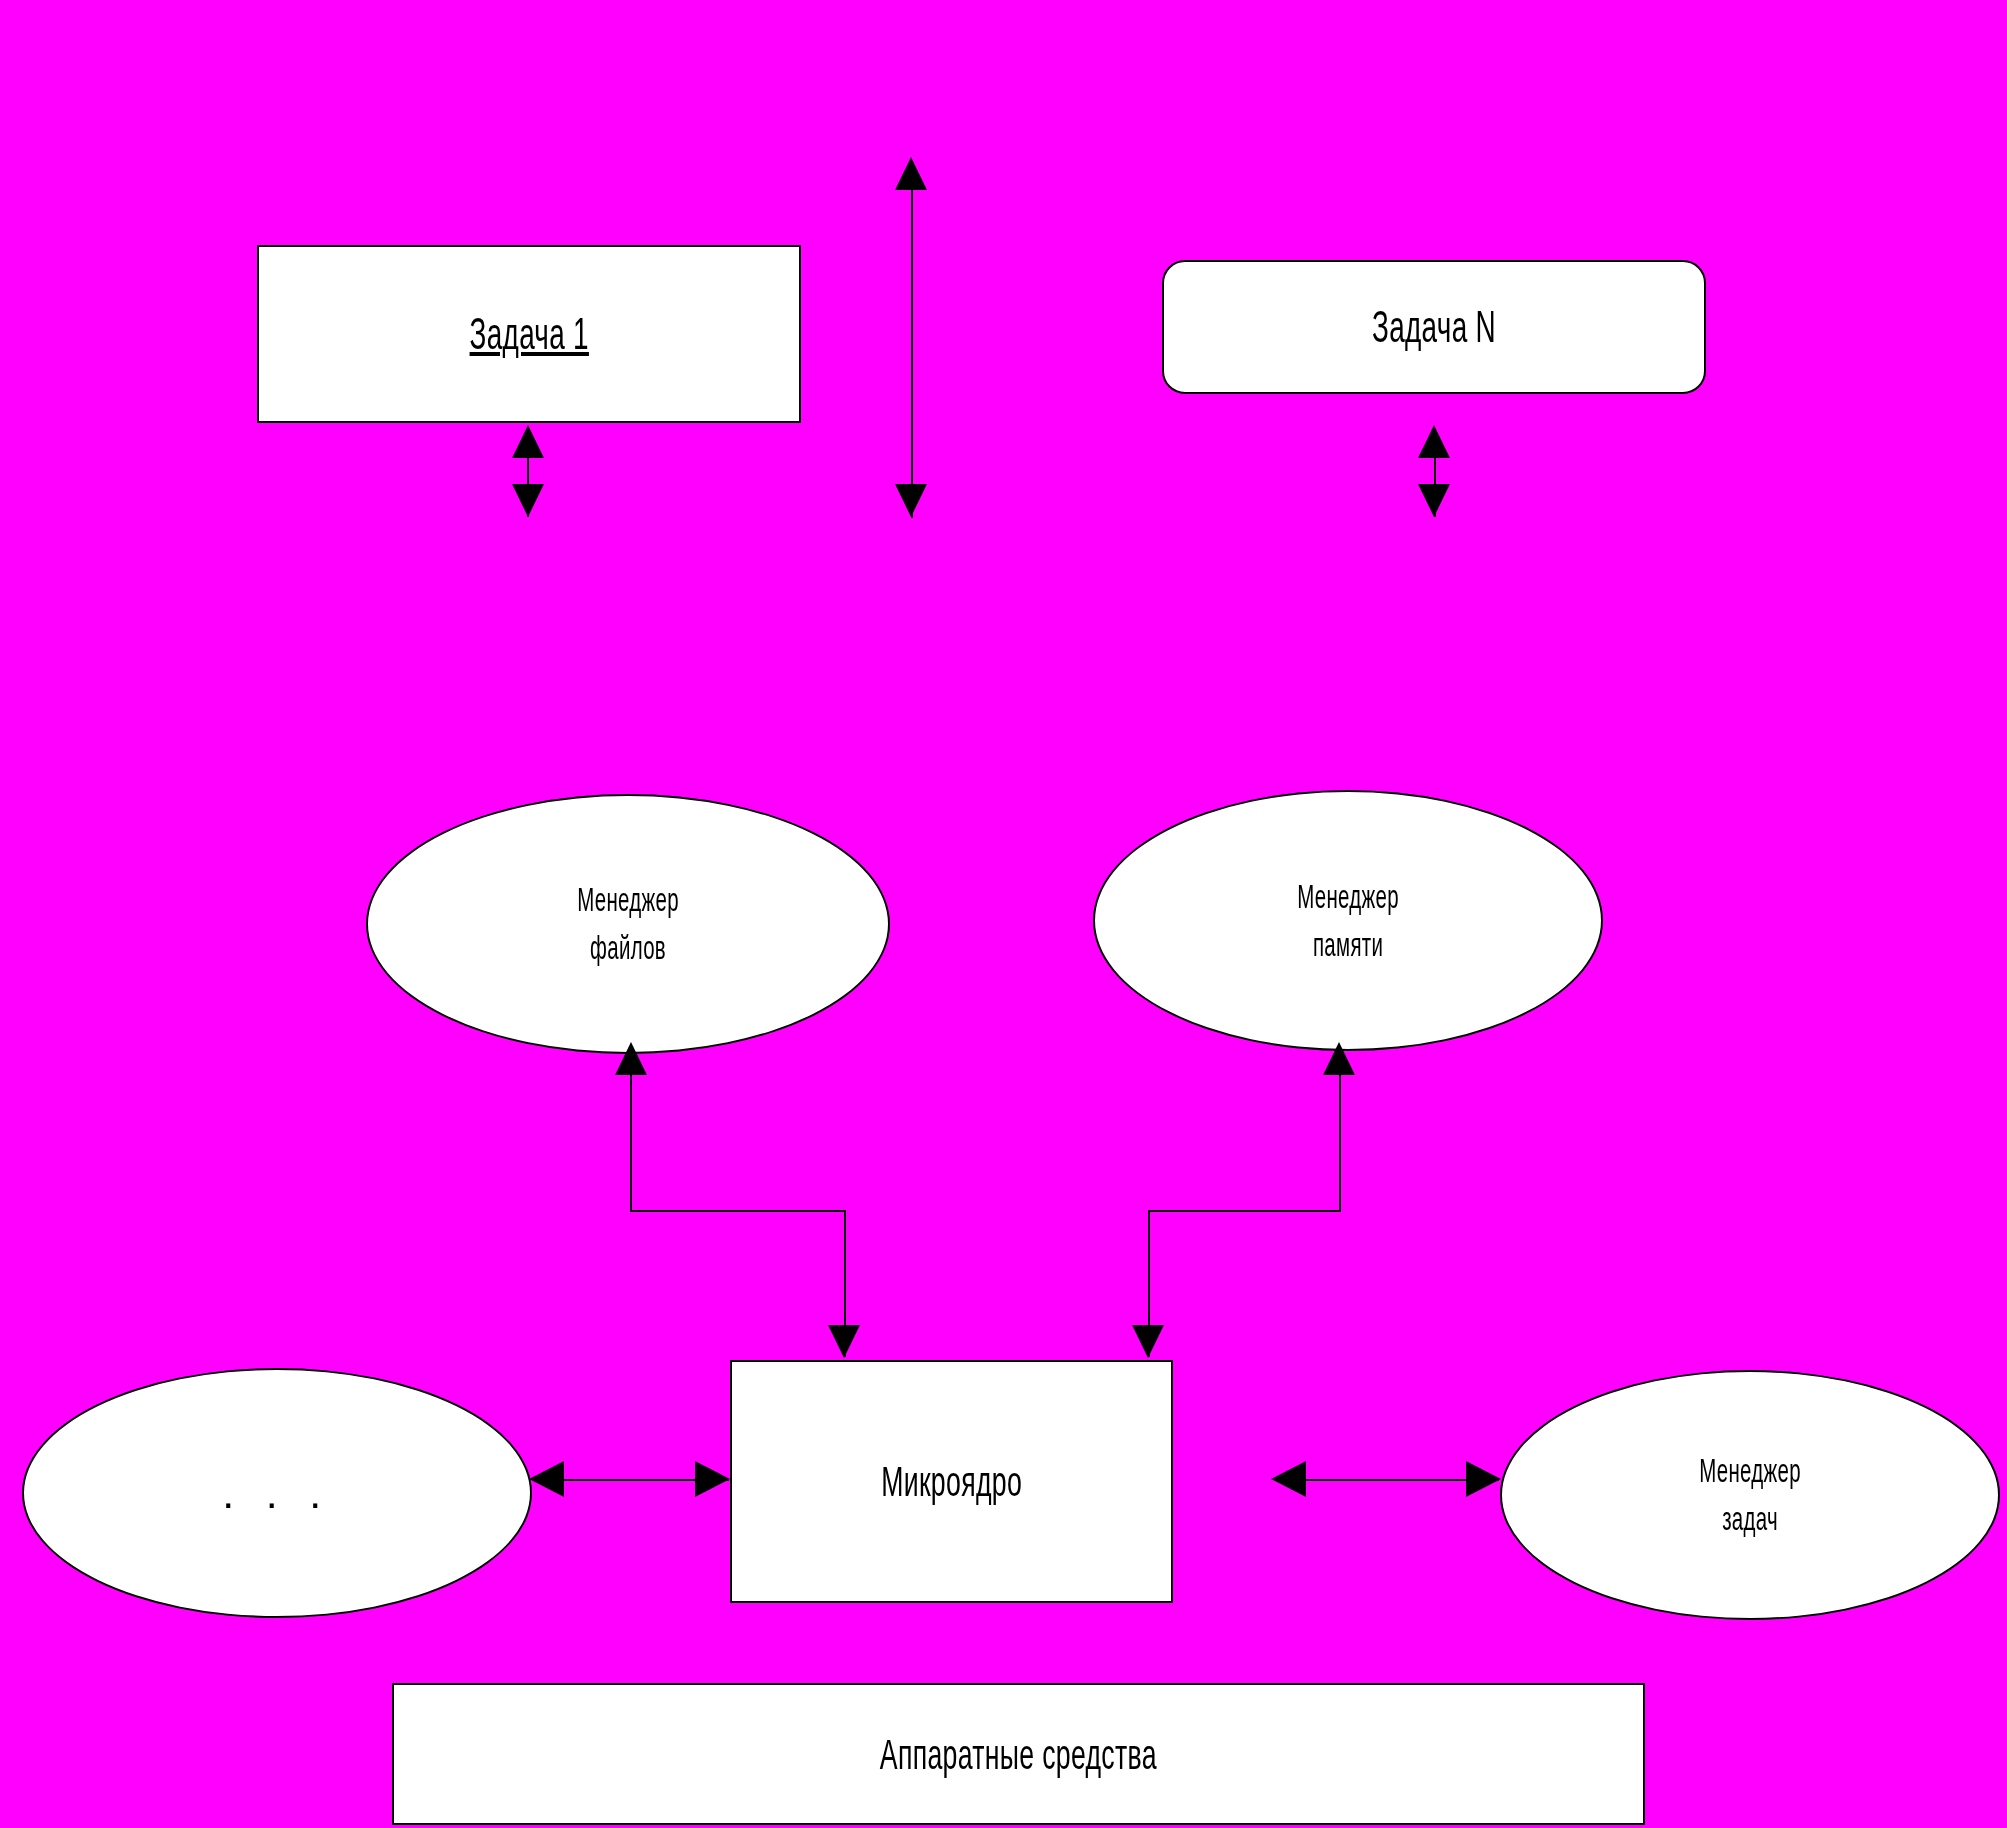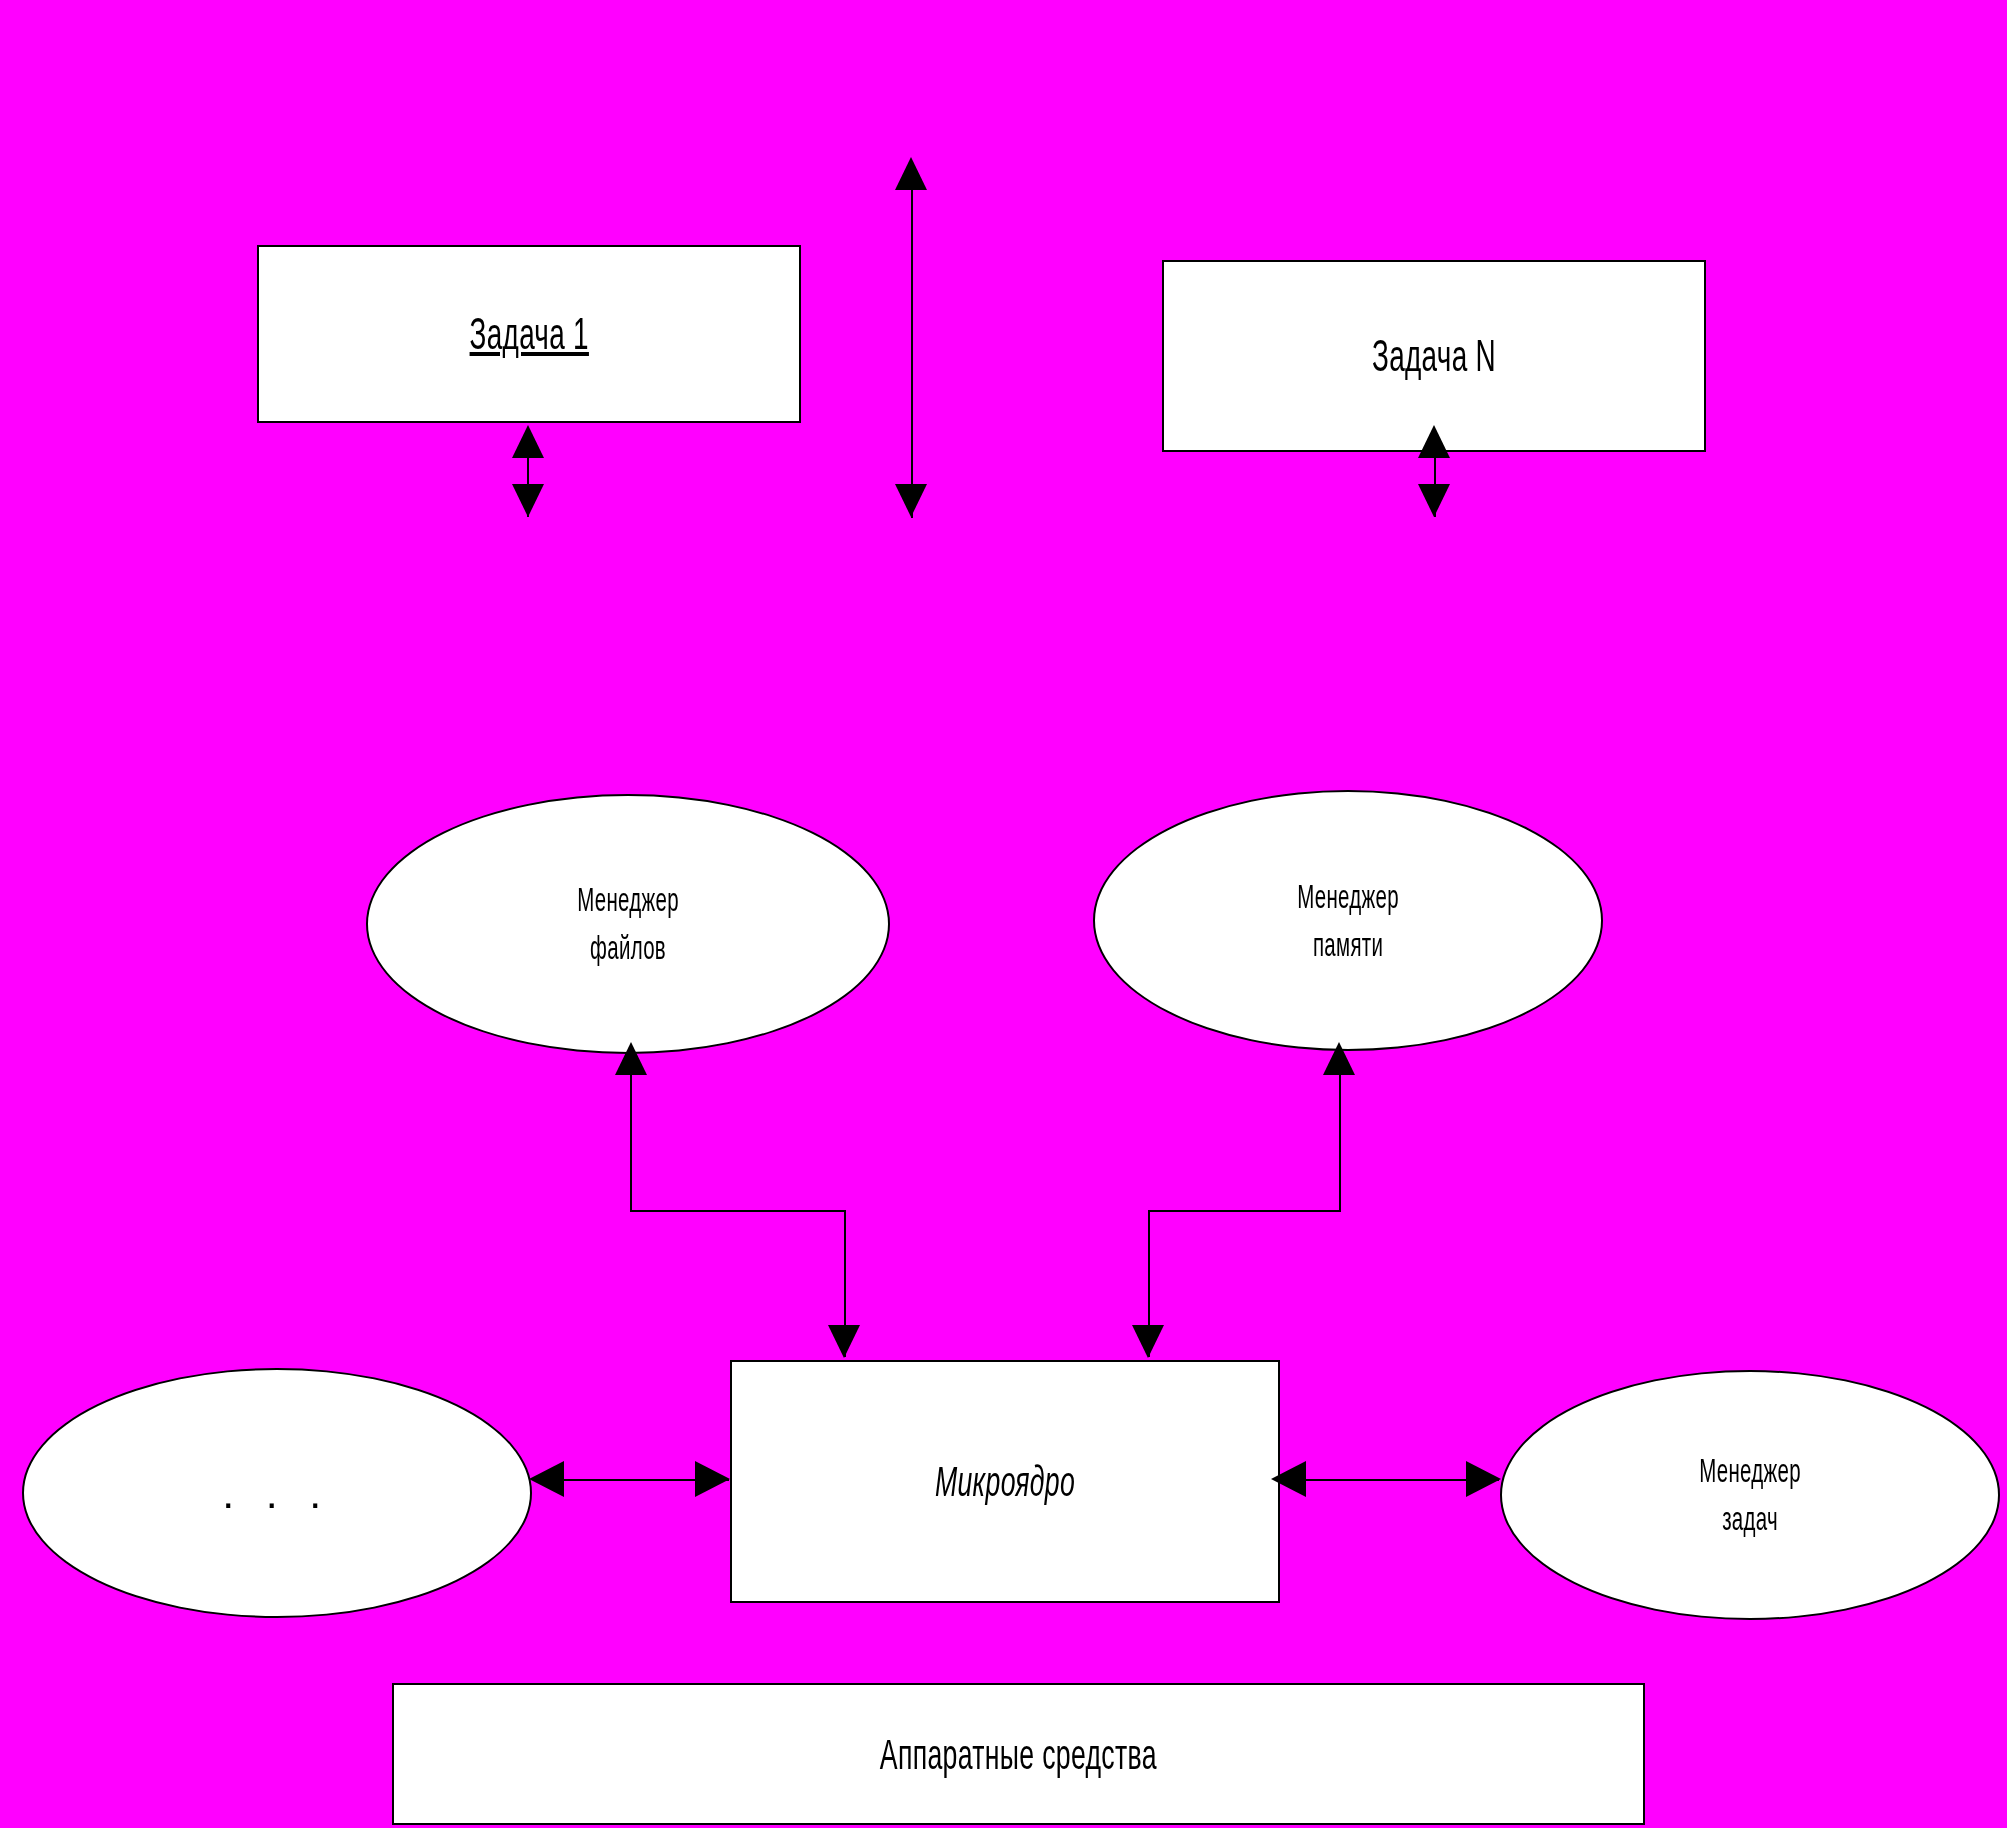--- a/index.html
+++ b/index.html
@@ -70,21 +70,21 @@
 </head>
 <body>
 
 <div id="stage">
 
 
   <div class="node" style="left:257px;top:245px;width:544px;height:178px;text-decoration:underline;">
     <span class="label lbl-xl">Задача 1</span>
   </div>
 
-  <div class="node" style="left:1162px;top:260px;width:544px;height:192px;">
+  <div class="node" style="left:1162px;top:260px;width:544px;height:134px;border-radius:23px;">
     <span class="label lbl-xl">Задача N</span>
   </div>
 
   <div class="vline" style="left:527px;top:429px;height:88px;"></div>
   <div class="arrow up" style="left:512px;top:425px;"></div>
   <div class="arrow down" style="left:512px;top:484px;"></div>
 
   <div class="vline" style="left:911px;top:163px;height:355px;"></div>
   <div class="arrow up" style="left:895px;top:157px;"></div>
   <div class="arrow down" style="left:895px;top:484px;"></div>
@@ -117,21 +117,21 @@
   <div class="arrow up" style="left:1323px;top:1042px;"></div>
   <div class="vline" style="left:1339px;top:1073px;height:137px;"></div>
   <div class="hline" style="left:1148px;top:1210px;width:193px;"></div>
   <div class="vline" style="left:1148px;top:1210px;height:147px;"></div>
   <div class="arrow down" style="left:1132px;top:1325px;"></div>
 
   <div class="node ellipse" style="left:21.6px;top:1368px;width:510px;height:250px;">
     <span class="label lbl-dots">. . .</span>
   </div>
 
-  <div class="node" style="left:730px;top:1360px;width:550px;height:243px;font-style:italic;">
+  <div class="node" style="left:730px;top:1360px;width:443px;height:243px;">
     <span class="label lbl-lg">Микроядро</span>
   </div>
 
   <div class="node ellipse" style="left:1500px;top:1370px;width:500px;height:250px;">
     <span class="label lbl-sm two-line">
       <span>Менеджер</span><br>
       <span>задач</span>
     </span>
   </div>
 

